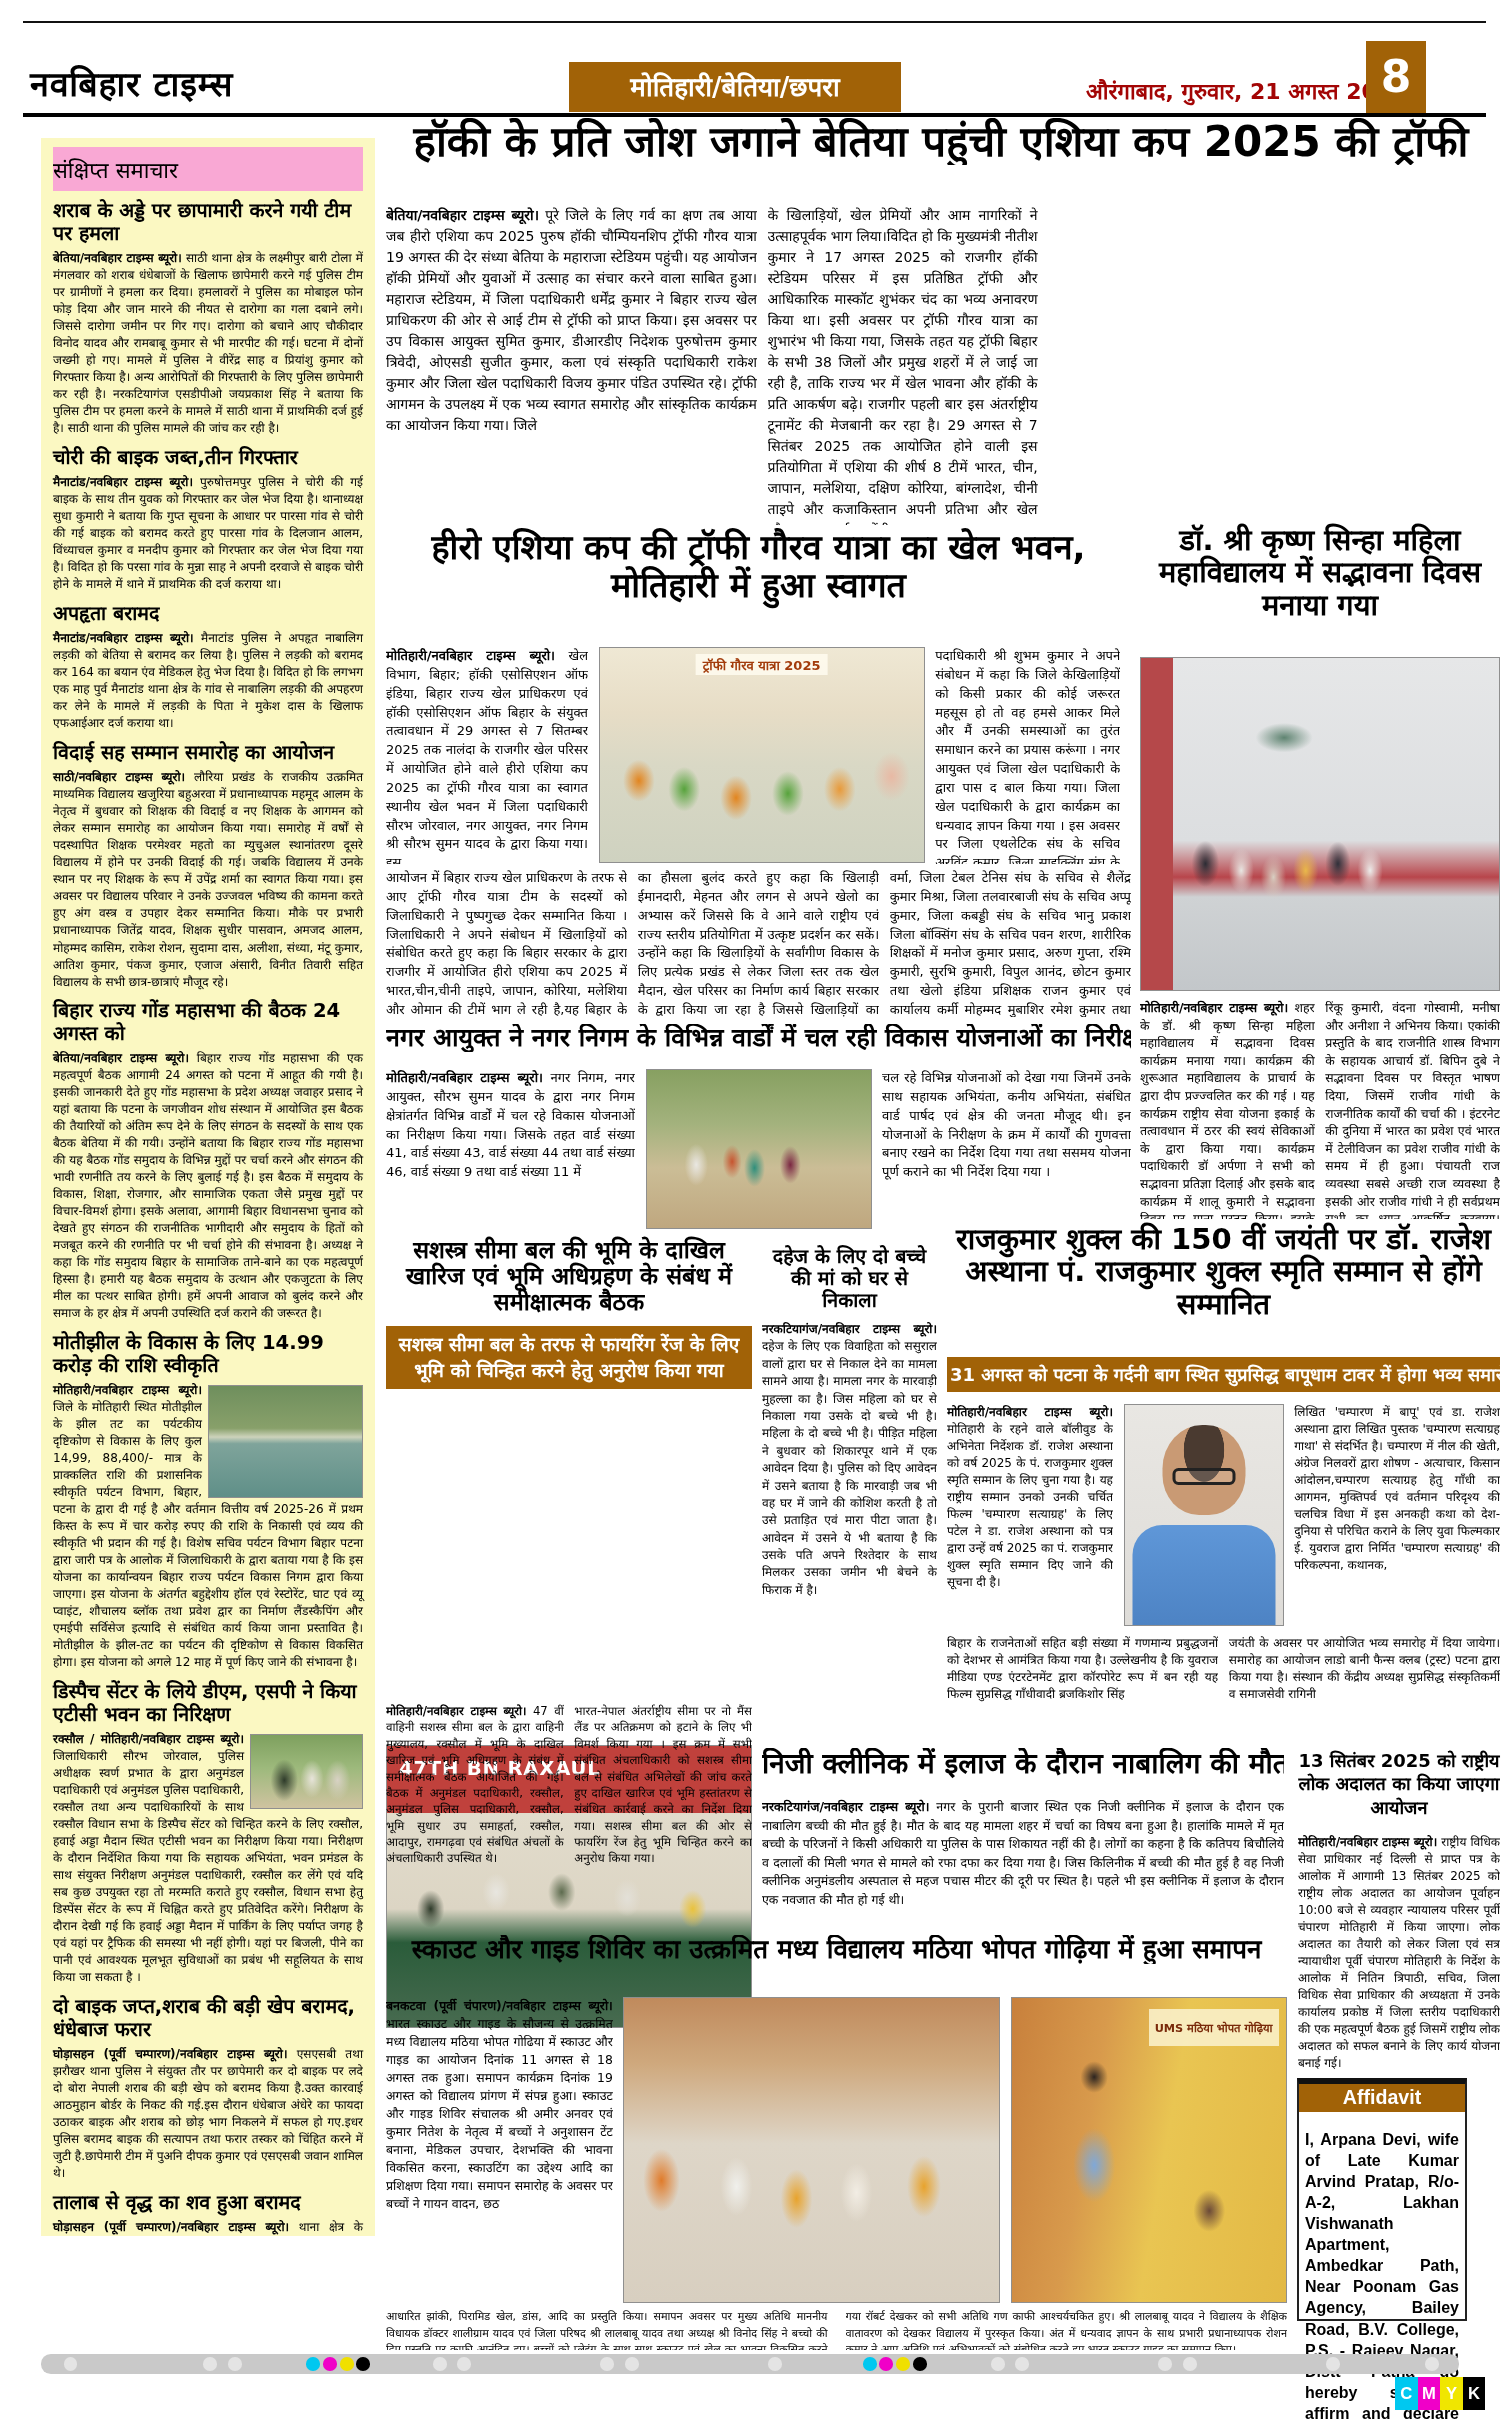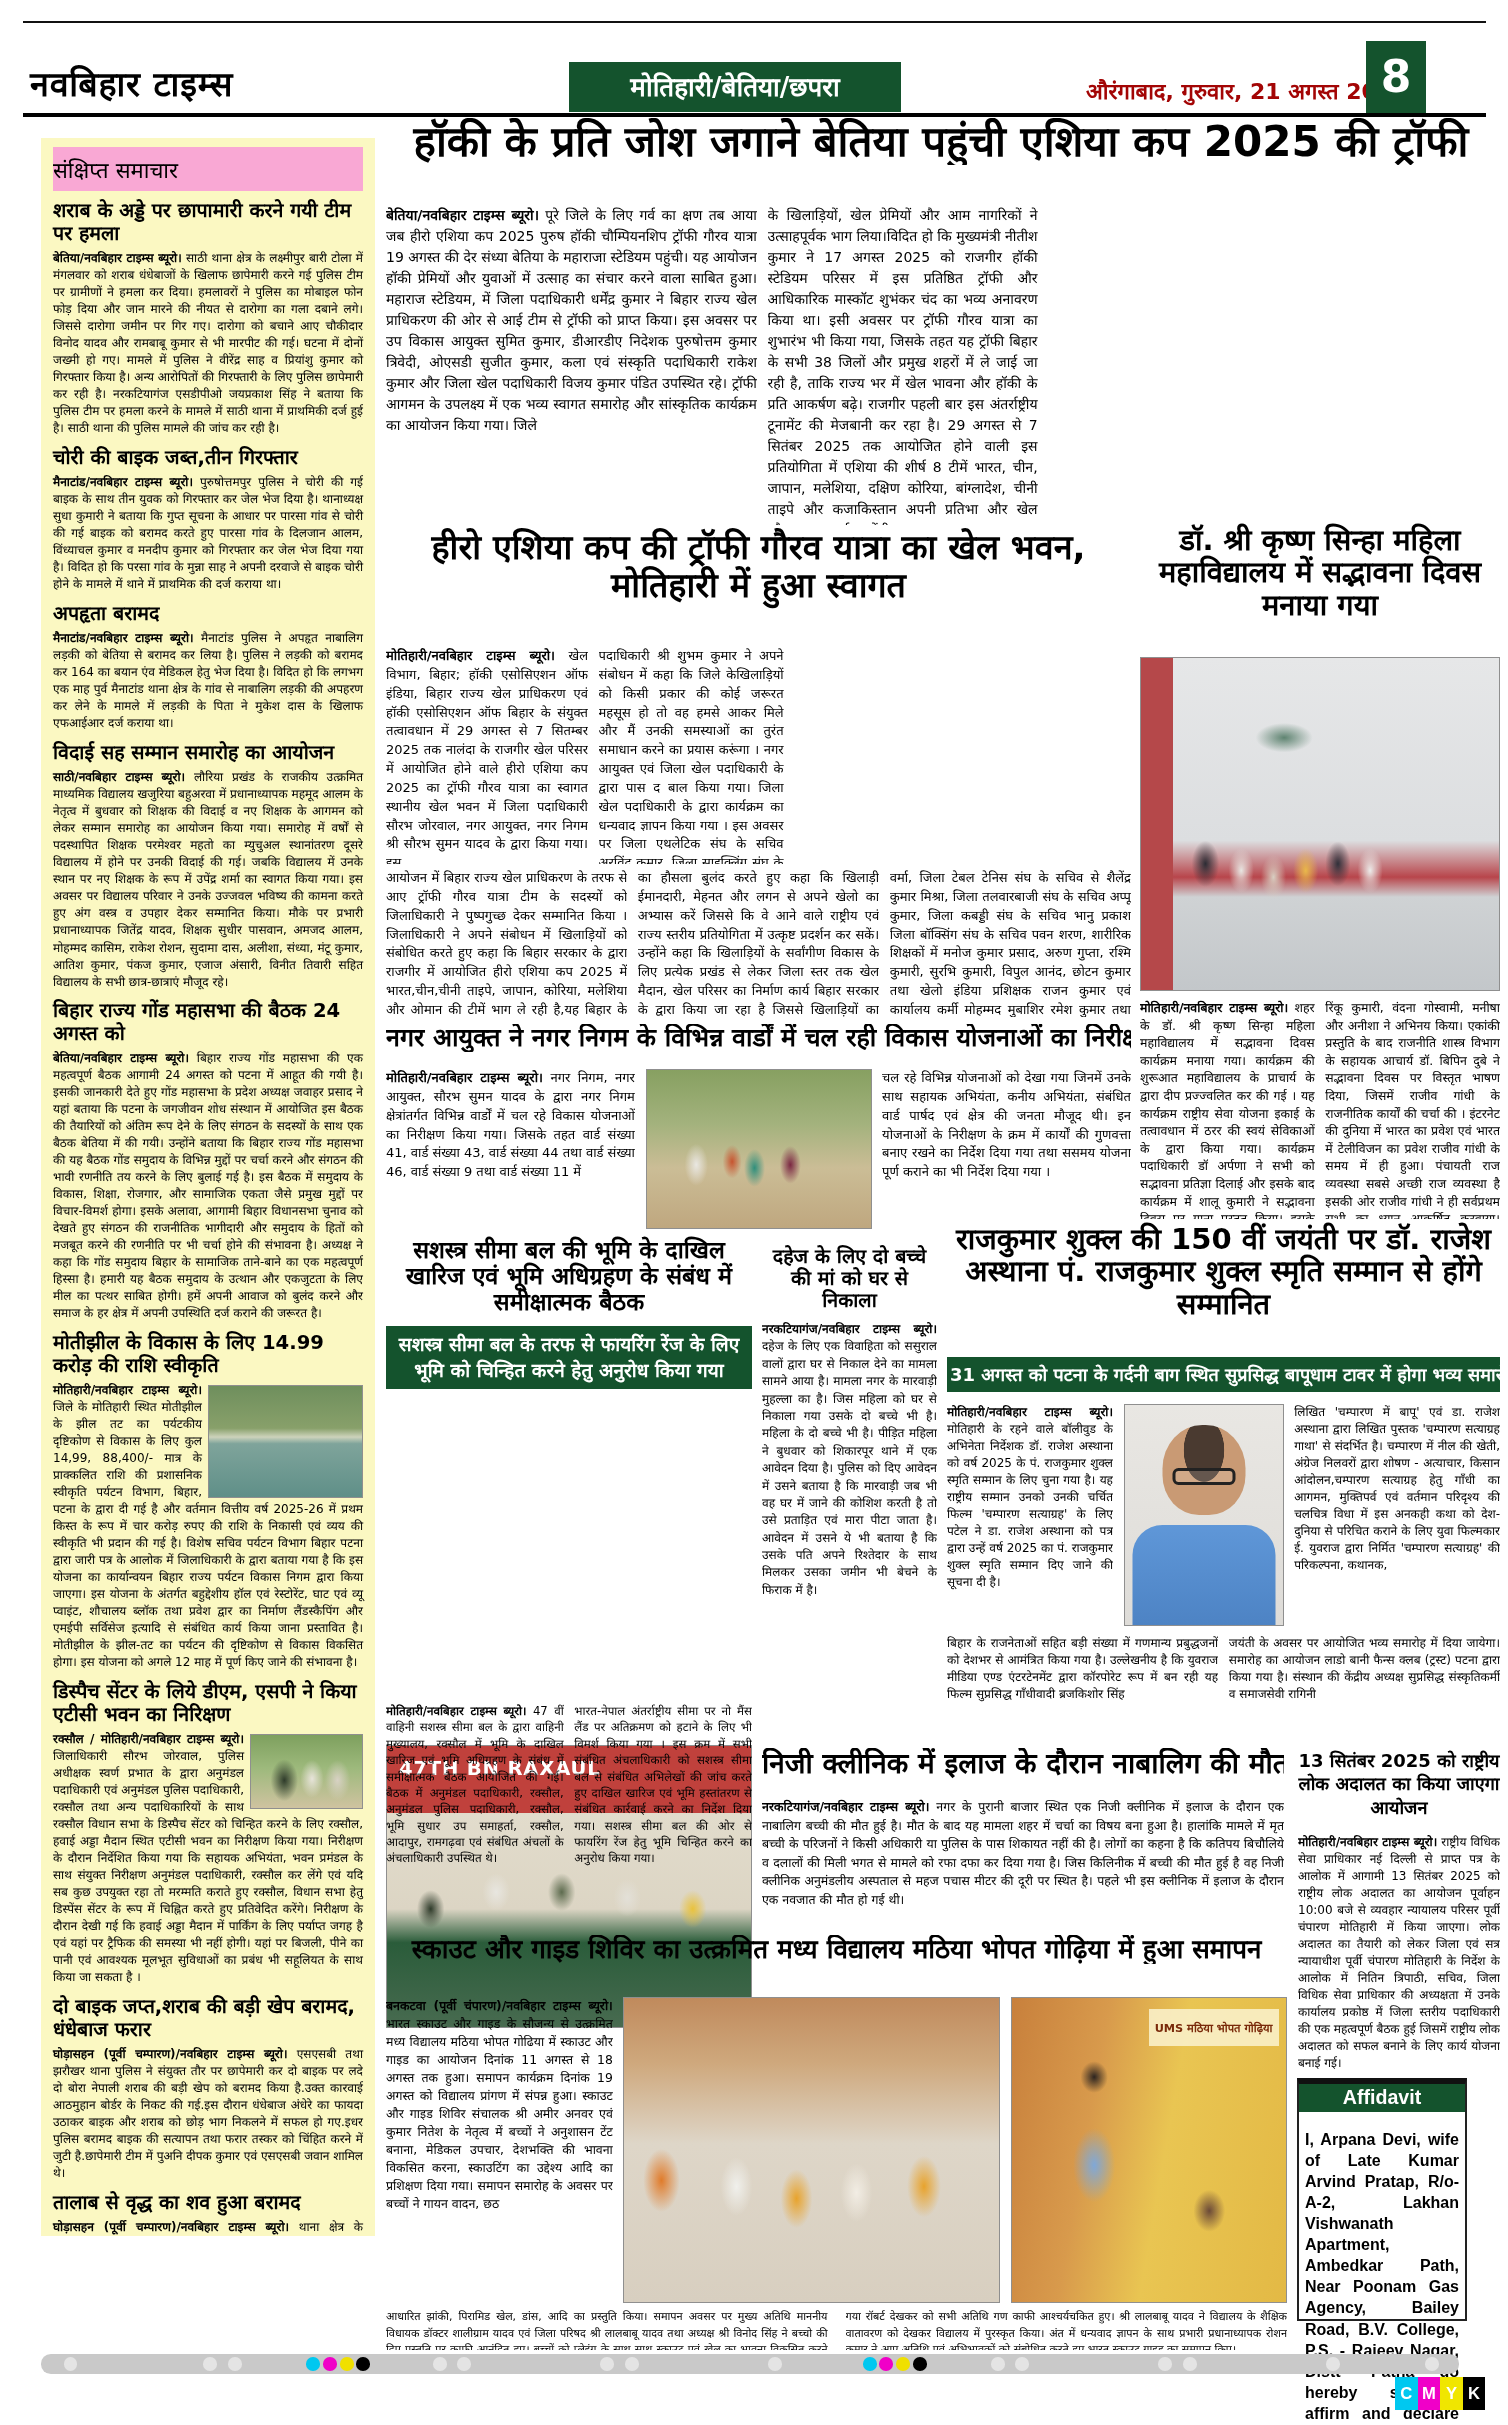--- a/index.html
+++ b/index.html
@@ -2,21 +2,21 @@
 <html style="font-size:12px"><head>
 <meta charset="utf-8">
 <style>
   *{margin:0;padding:0;box-sizing:border-box}
   html,body{background:#ffffff}
   body{width:1508px;height:2426px;position:relative;font-family:"DejaVu Sans",sans-serif;color:#000;overflow:hidden}
   .abs{position:absolute}
   .hl{font-weight:bold;line-height:1.12;color:#000}
   .center{text-align:center}
   .nowrap{white-space:nowrap;overflow:hidden}
-  .redbar{background:#14532d;color:#fff;font-weight:bold;text-align:center}
+  .redbar{background:#a16207;color:#fff;font-weight:bold;text-align:center}
   .bt{text-align:justify;overflow:hidden}
   .byline{font-weight:bold}
   .flexrow{display:flex;gap:10.6px}
   .col{overflow:hidden}
   .ph{border:0.8px solid #8f8f8f;flex-shrink:0;position:relative;overflow:hidden}
   
   #top-hairline{left:22.6px;top:21px;width:1463px;height:2.3px;background:#111}
   #paper-name{left:30px;top:60px;font-size:34px;font-weight:bold;letter-spacing:0.8px}
   #edition-box{left:569px;top:62px;width:332px;height:50px;font-size:26px;line-height:50px}
   #dateline{left:1086px;top:75px;font-size:22px;font-weight:bold;color:#a30505}
@@ -203,20 +203,23 @@
 
 <div class="abs hl center nowrap" id="lead-headline">हॉकी के प्रति जोश जगाने बेतिया पहुंची एशिया कप 2025 की ट्रॉफी</div>
 <div class="abs flexrow" id="lead-row">
   <div class="col lead-col bt" id="lead-colL"><b class="byline">बेतिया/नवबिहार टाइम्स ब्यूरो।</b> <span>पूरे जिले के लिए गर्व का क्षण तब आया जब हीरो एशिया कप 2025 पुरुष हॉकी चौम्पियनशिप ट्रॉफी गौरव यात्रा 19 अगस्त की देर संध्या बेतिया के महाराजा स्टेडियम पहुंची। यह आयोजन हॉकी प्रेमियों और युवाओं में उत्साह का संचार करने वाला साबित हुआ। महाराज स्टेडियम, में जिला पदाधिकारी धर्मेंद्र कुमार ने बिहार राज्य खेल प्राधिकरण की ओर से आई टीम से ट्रॉफी को प्राप्त किया। इस अवसर पर उप विकास आयुक्त सुमित कुमार, डीआरडीए निदेशक पुरुषोत्तम कुमार त्रिवेदी, ओएसडी सुजीत कुमार, कला एवं संस्कृति पदाधिकारी राकेश कुमार और जिला खेल पदाधिकारी विजय कुमार पंडित उपस्थित रहे। ट्रॉफी आगमन के उपलक्ष्य में एक भव्य स्वागत समारोह और सांस्कृतिक कार्यक्रम का आयोजन किया गया। जिले</span></div>
   <div class="col lead-col bt" id="lead-colR">के खिलाड़ियों, खेल प्रेमियों और आम नागरिकों ने उत्साहपूर्वक भाग लिया।विदित हो कि मुख्यमंत्री नीतीश कुमार ने 17 अगस्त 2025 को राजगीर हॉकी स्टेडियम परिसर में इस प्रतिष्ठित ट्रॉफी और आधिकारिक मास्कॉट शुभंकर चंद का भव्य अनावरण किया था। इसी अवसर पर ट्रॉफी गौरव यात्रा का शुभारंभ भी किया गया, जिसके तहत यह ट्रॉफी बिहार के सभी 38 जिलों और प्रमुख शहरों में ले जाई जा रही है, ताकि राज्य भर में खेल भावना और हॉकी के प्रति आकर्षण बढ़े। राजगीर पहली बार इस अंतर्राष्ट्रीय टूनामेंट की मेजबानी कर रहा है। 29 अगस्त से 7 सितंबर 2025 तक आयोजित होने वाली इस प्रतियोगिता में एशिया की शीर्ष 8 टीमें भारत, चीन, जापान, मलेशिया, दक्षिण कोरिया, बांग्लादेश, चीनी ताइपे और कजाकिस्तान अपनी प्रतिभा और खेल कौशल का प्रदर्शन करेंगी।</div>
 </div>
 
 <div class="abs hl center" id="khel-headline">हीरो एशिया कप की ट्रॉफी गौरव यात्रा का खेल भवन, मोतिहारी में हुआ स्वागत</div>
 <div class="abs flexrow" id="khel-row">
   <div class="col khel-col bt" style="width:202px"><b class="byline">मोतिहारी/नवबिहार टाइम्स ब्यूरो।</b> <span>खेल विभाग, बिहार; हॉकी एसोसिएशन ऑफ इंडिया, बिहार राज्य खेल प्राधिकरण एवं हॉकी एसोसिएशन ऑफ बिहार के संयुक्त तत्वावधान में 29 अगस्त से 7 सितम्बर 2025 तक नालंदा के राजगीर खेल परिसर में आयोजित होने वाले हीरो एशिया कप 2025 का ट्रॉफी गौरव यात्रा का स्वागत स्थानीय खेल भवन में जिला पदाधिकारी सौरभ जोरवाल, नगर आयुक्त, नगर निगम श्री सौरभ सुमन यादव के द्वारा किया गया।   इस</span></div>
+  <div class="ph ph-yatra">
+    <span class="yatra-banner">ट्रॉफी गौरव यात्रा 2025</span>
+  </div>
   <div class="col khel-col bt" style="width:185px">पदाधिकारी श्री शुभम कुमार ने  अपने संबोधन  में  कहा  कि  जिले केखिलाड़ियों को किसी प्रकार की कोई जरूरत महसूस हो तो वह हमसे आकर मिले और मैं उनकी समस्याओं का तुरंत समाधान करने का प्रयास करूंगा । नगर आयुक्त एवं जिला खेल पदाधिकारी के द्वारा पास द बाल किया गया। जिला खेल पदाधिकारी के द्वारा कार्यक्रम का धन्यवाद ज्ञापन किया गया । इस अवसर पर जिला एथलेटिक संघ के सचिव  अरविंद कुमार, जिला साइक्लिंग संघ के सचिव सिद्धार्थ</div>
 </div>
 <div class="abs flexrow" id="khel-cont">
   <div class="col khel-col bt" style="flex:1">आयोजन में बिहार राज्य खेल प्राधिकरण के तरफ से आए ट्रॉफी गौरव यात्रा टीम के सदस्यों को जिलाधिकारी ने पुष्पगुच्छ देकर सम्मानित किया । जिलाधिकारी ने  अपने संबोधन में खिलाड़ियों को संबोधित करते हुए  कहा कि बिहार सरकार के द्वारा राजगीर में आयोजित हीरो एशिया कप 2025 में भारत,चीन,चीनी ताइपे, जापान, कोरिया, मलेशिया और ओमान की टीमें भाग ले रही है,यह बिहार के लिए गौरव का पल है। नगर आयुक्त ने खिलाड़ियों</div>
   <div class="col khel-col bt" style="flex:1">का हौसला बुलंद करते हुए कहा कि खिलाड़ी ईमानदारी, मेहनत और लगन से अपने खेलो  का अभ्यास करें जिससे कि वे आने वाले राष्ट्रीय एवं राज्य स्तरीय प्रतियोगिता में उत्कृष्ट प्रदर्शन कर सकें।उन्होंने कहा कि  खिलाड़ियों के सर्वांगीण विकास के लिए प्रत्येक प्रखंड से लेकर जिला स्तर तक खेल मैदान, खेल परिसर  का निर्माण कार्य बिहार सरकार के द्वारा किया जा रहा है जिससे खिलाड़ियों का प्रदर्शन  बेहतर  होगा। जिला खेल</div>
   <div class="col khel-col bt" style="flex:1">वर्मा, जिला टेबल टेनिस संघ के सचिव से शैलेंद्र कुमार मिश्रा, जिला तलवारबाजी संघ के सचिव अप्पू कुमार, जिला कबड्डी संघ के सचिव भानु प्रकाश जिला बॉक्सिंग संघ के सचिव पवन शरण, शारीरिक शिक्षकों में मनोज कुमार प्रसाद, अरुण गुप्ता, रश्मि कुमारी, सुरभि कुमारी, विपुल आनंद, छोटन कुमार तथा खेलो इंडिया प्रशिक्षक राजन कुमार एवं कार्यालय कर्मी मोहम्मद मुबाशिर रमेश कुमार तथा अन्य उपस्थित थे।</div>
 </div>
 
 <div class="abs hl center" id="college-headline">डॉ. श्री कृष्ण सिन्हा महिला महाविद्यालय में सद्भावना दिवस  मनाया गया</div>
 <div class="abs ph ph-college" id="college-photo"></div>

